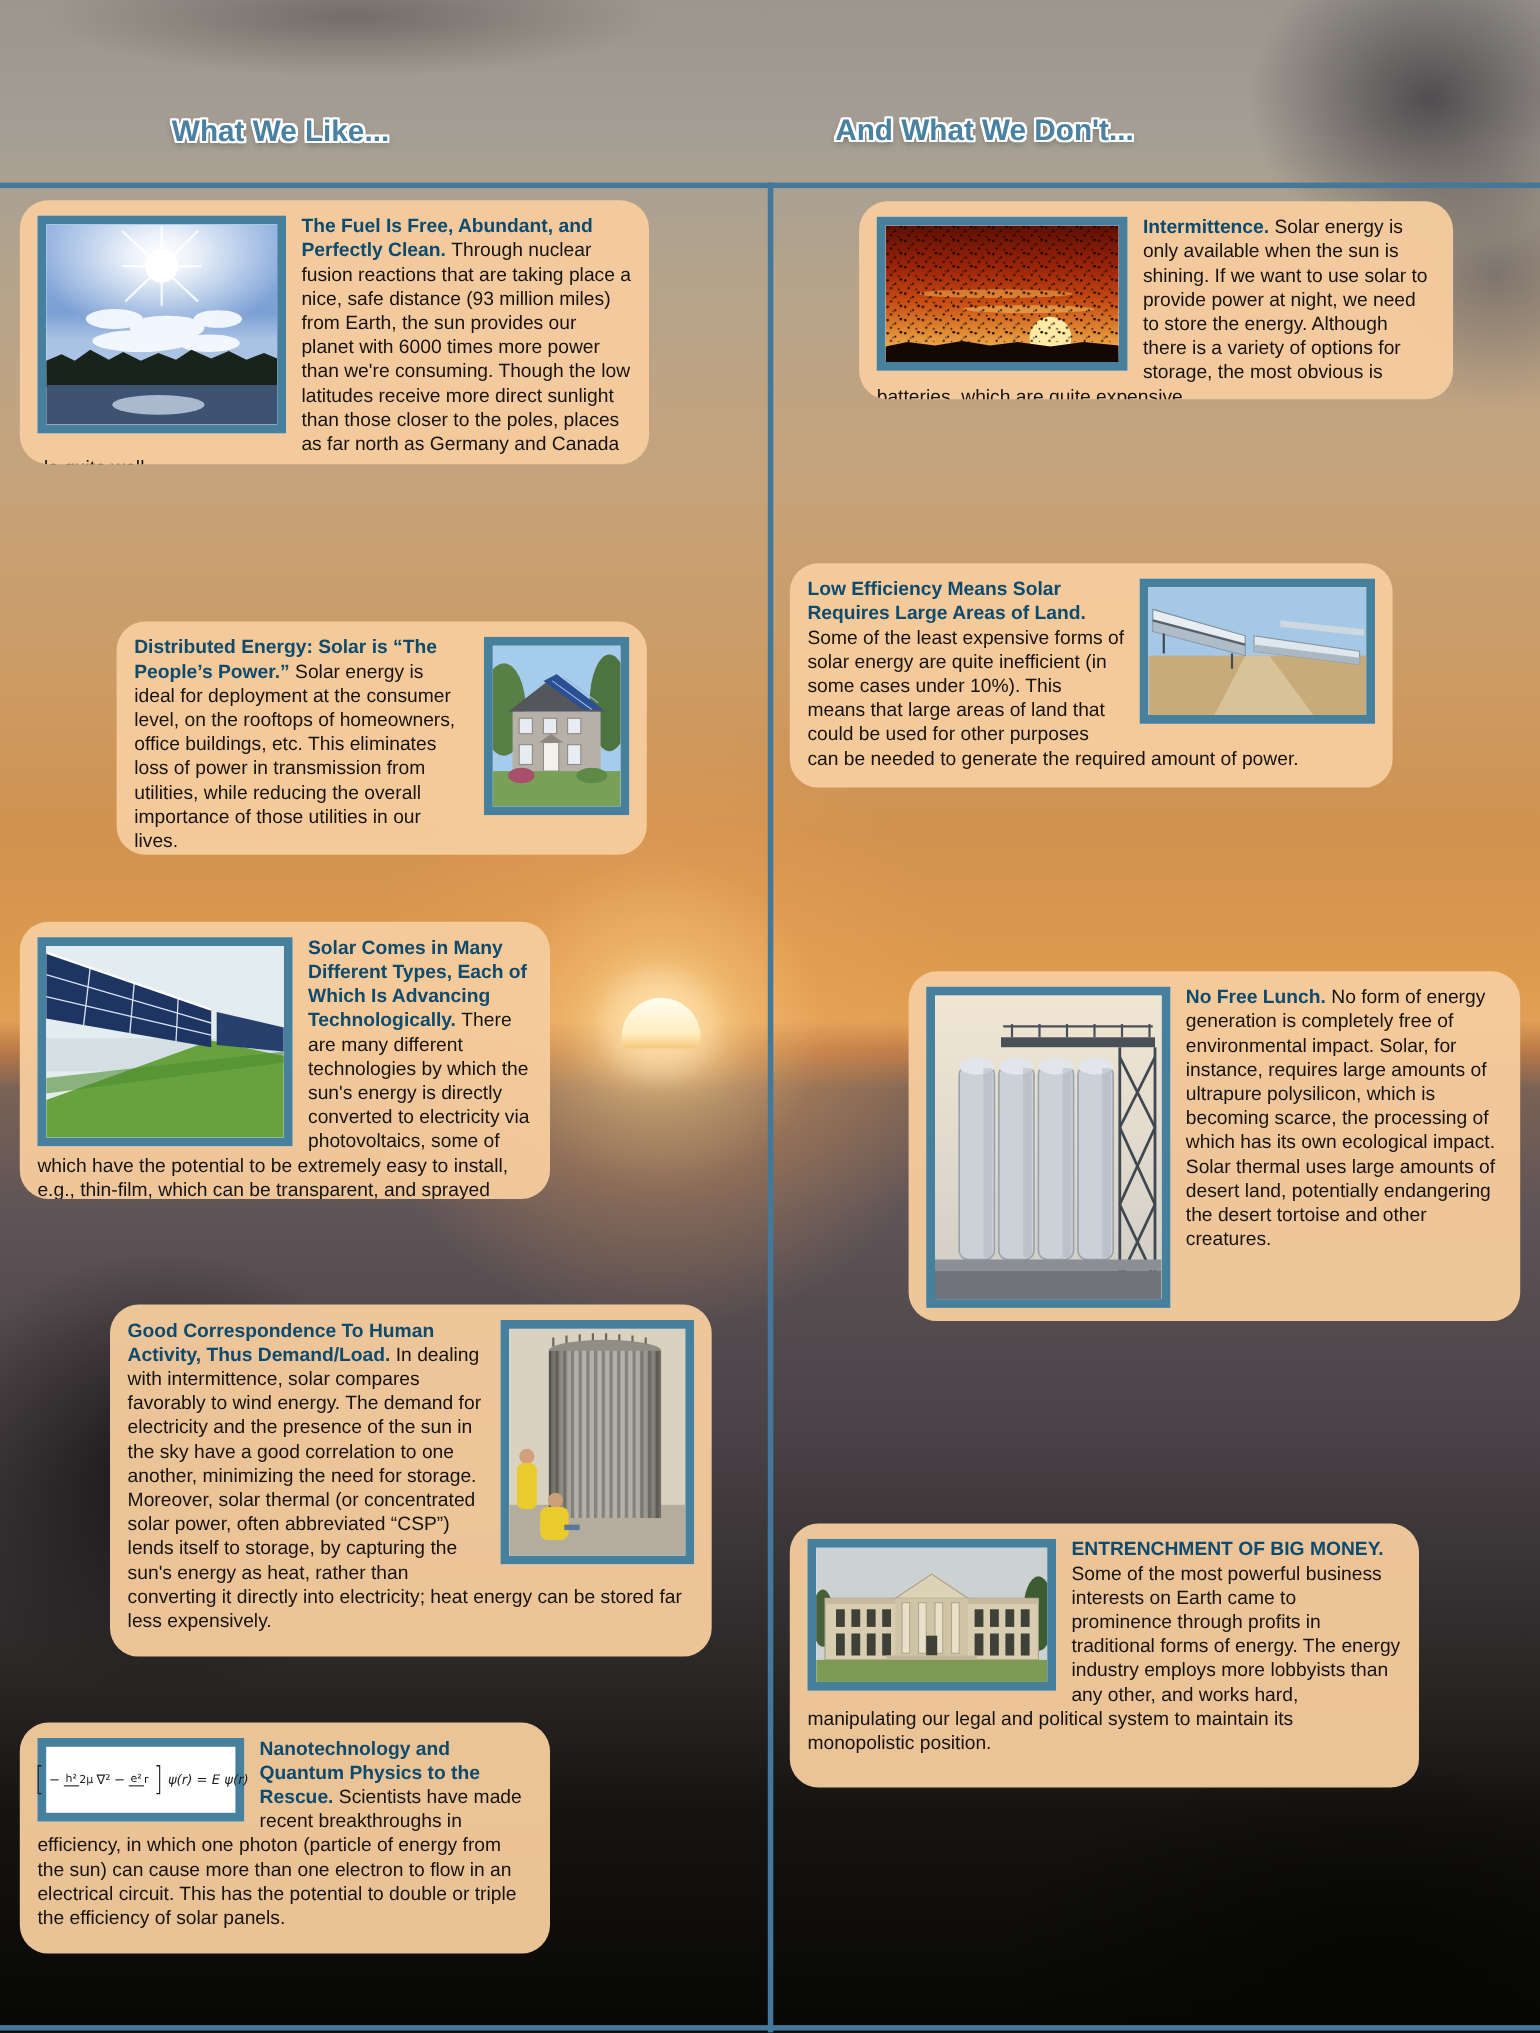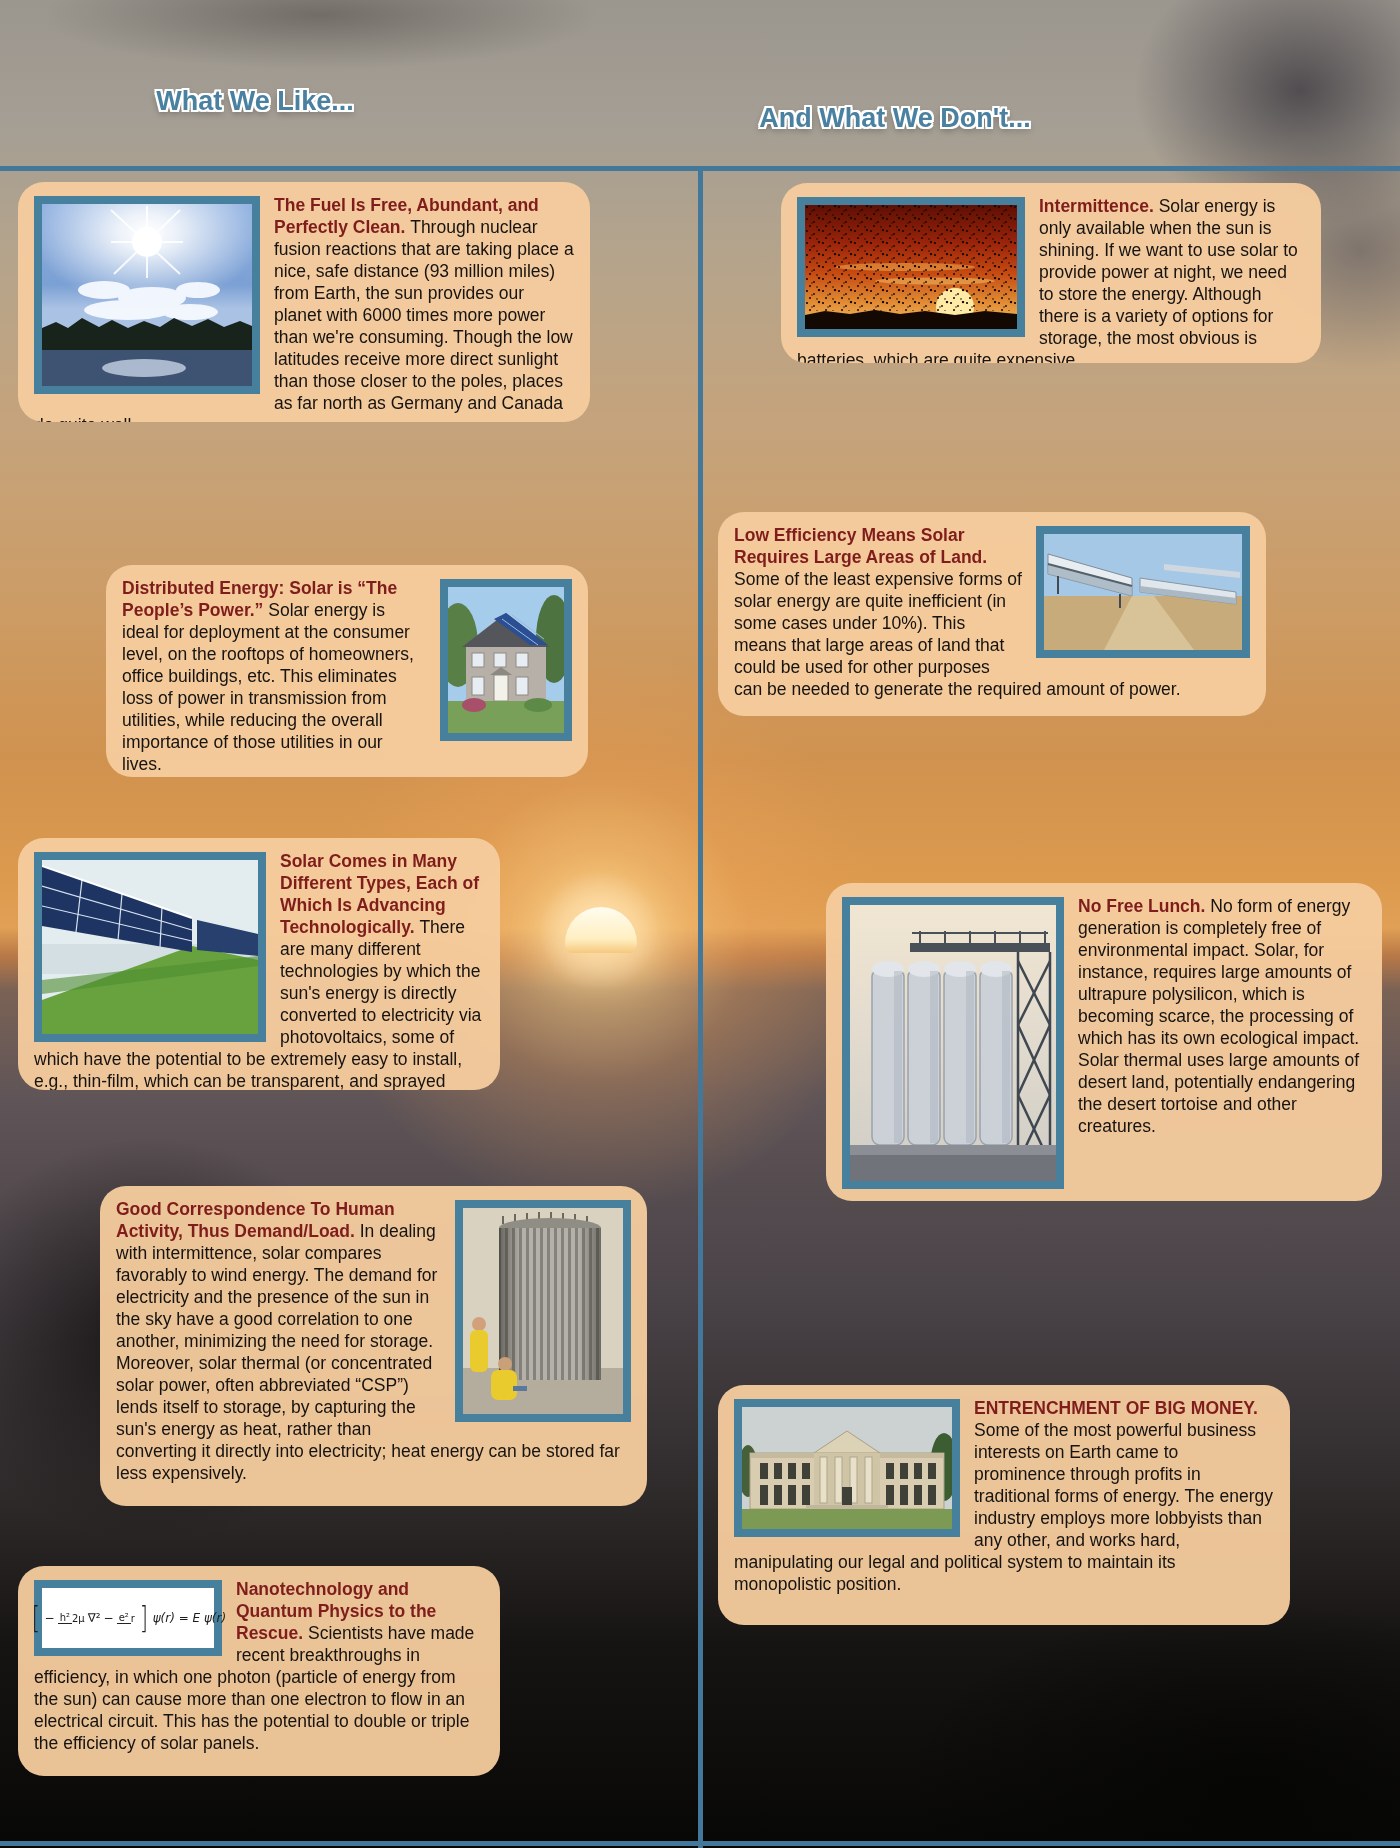--- a/index.html
+++ b/index.html
@@ -34,30 +34,30 @@
     position:absolute;left:95px;top:7px;width:1026px;height:58px;background:#ffffff;
     border-radius:12px;display:flex;align-items:center;justify-content:center;
     box-shadow:0 2px 6px rgba(0,0,0,.25);
   }
   .title-box h1{margin:0;font-size:39px;font-weight:700;color:#3e7091;letter-spacing:0.5px;}
 
   .col-header{
     position:absolute;margin:0;font-size:27px;font-weight:700;color:#4a80a0;text-align:center;
     text-shadow:-2px -2px 0 #fff,2px -2px 0 #fff,-2px 2px 0 #fff,2px 2px 0 #fff,0 -2px 0 #fff,0 2px 0 #fff,-2px 0 0 #fff,2px 0 0 #fff,0 3px 7px rgba(0,0,0,.45);
   }
-  .ch-left{left:105px;top:86px;width:300px;}
+  .ch-left{left:105px;top:104px;width:300px;}
   .ch-right{left:735px;top:103px;width:320px;}
 
   .card{
     position:absolute;background:rgba(245,204,158,0.95);border-radius:26px;
     padding:12px 16px;box-sizing:border-box;color:#161310;
     font-size:17.5px;line-height:22px;overflow:hidden;
   }
   .card p{margin:0;}
-  .card b{color:#7f1d1d;}
+  .card b{color:#0c4a6e;}
   .card b::after{content:" ";}
   .frame{
     margin:0;border:8px solid #47809d;background:#fff;box-sizing:border-box;display:block;
   }
   .frame svg{display:block;width:100%;height:100%;}
   .fl{float:left;margin:2px 14px 4px 0;}
   .fr{float:right;margin:2px 0 4px 14px;}
 
   #pro-0{left:18px;top:182px;width:572px;height:240px;}
   #pro-0 .frame{width:226px;height:198px;}

